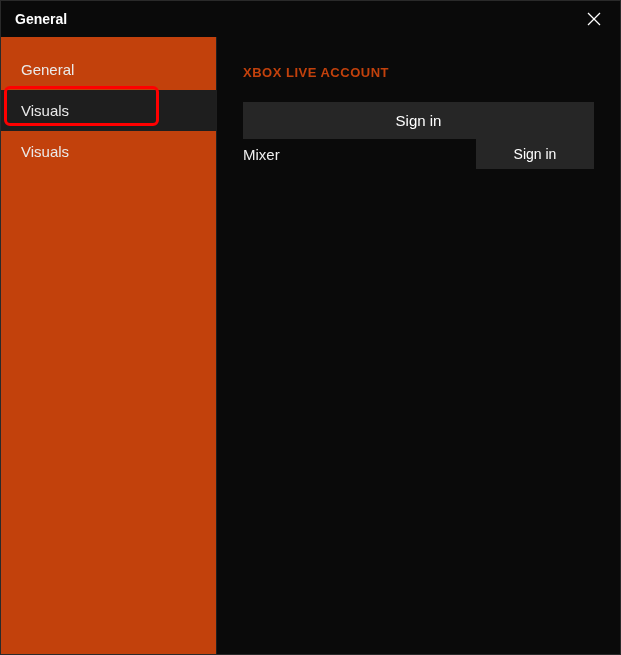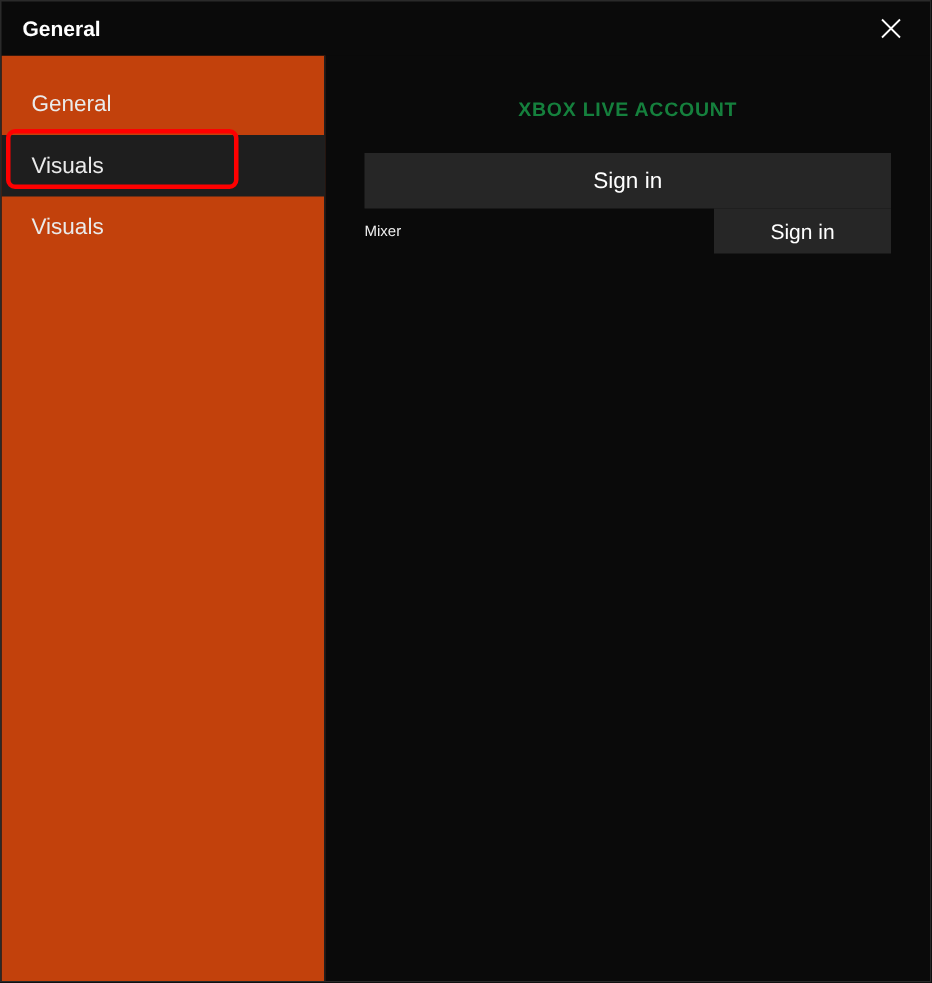--- a/index.html
+++ b/index.html
@@ -72,25 +72,24 @@
     }
     .main {
       flex: 1;
       padding: 20px 26px;
       background: #0a0a0a;
       position: relative;
     }
     .section-header {
       font-size: 13px;
       letter-spacing: 0.5px;
-      color: #15803d;
+      color: #c2410c;
       font-weight: 600;
       margin-top: 8px;
       margin-bottom: 22px;
-      text-align: center;
     }
     .section-header.second {
       margin-top: 36px;
       margin-bottom: 16px;
     }
     .big-signin {
       width: 100%;
       background: #262626;
       border: none;
       color: #fff;
@@ -99,21 +98,21 @@
       cursor: pointer;
       font-family: inherit;
     }
     .row {
       display: flex;
       align-items: center;
       justify-content: space-between;
       margin-bottom: 14px;
     }
     .row-label {
-      font-size: 10px;
+      font-size: 15px;
       color: #eeeeee;
     }
     .row-button {
       width: 118px;
       background: #262626;
       border: none;
       color: #fff;
       font-size: 14px;
       padding: 7px 0;
       cursor: pointer;

